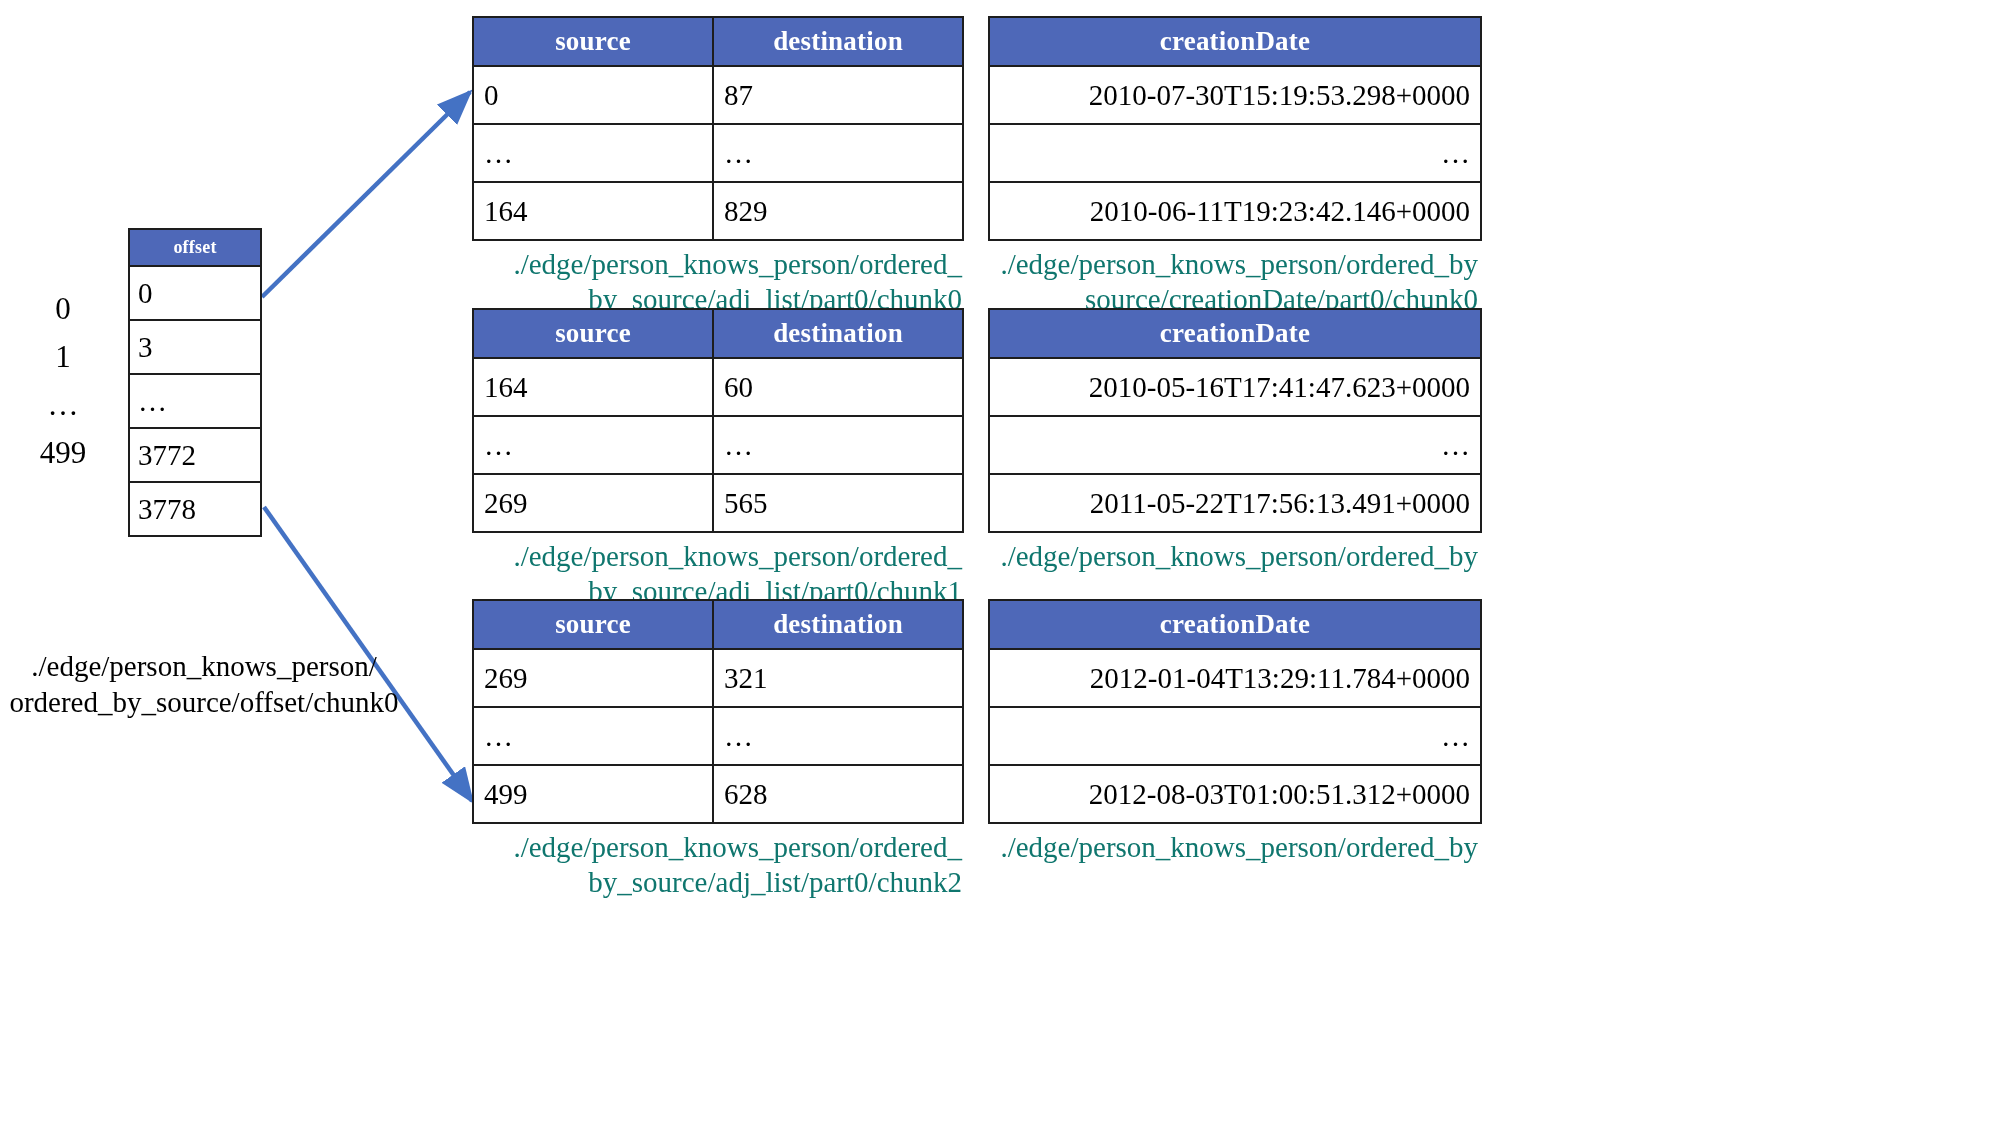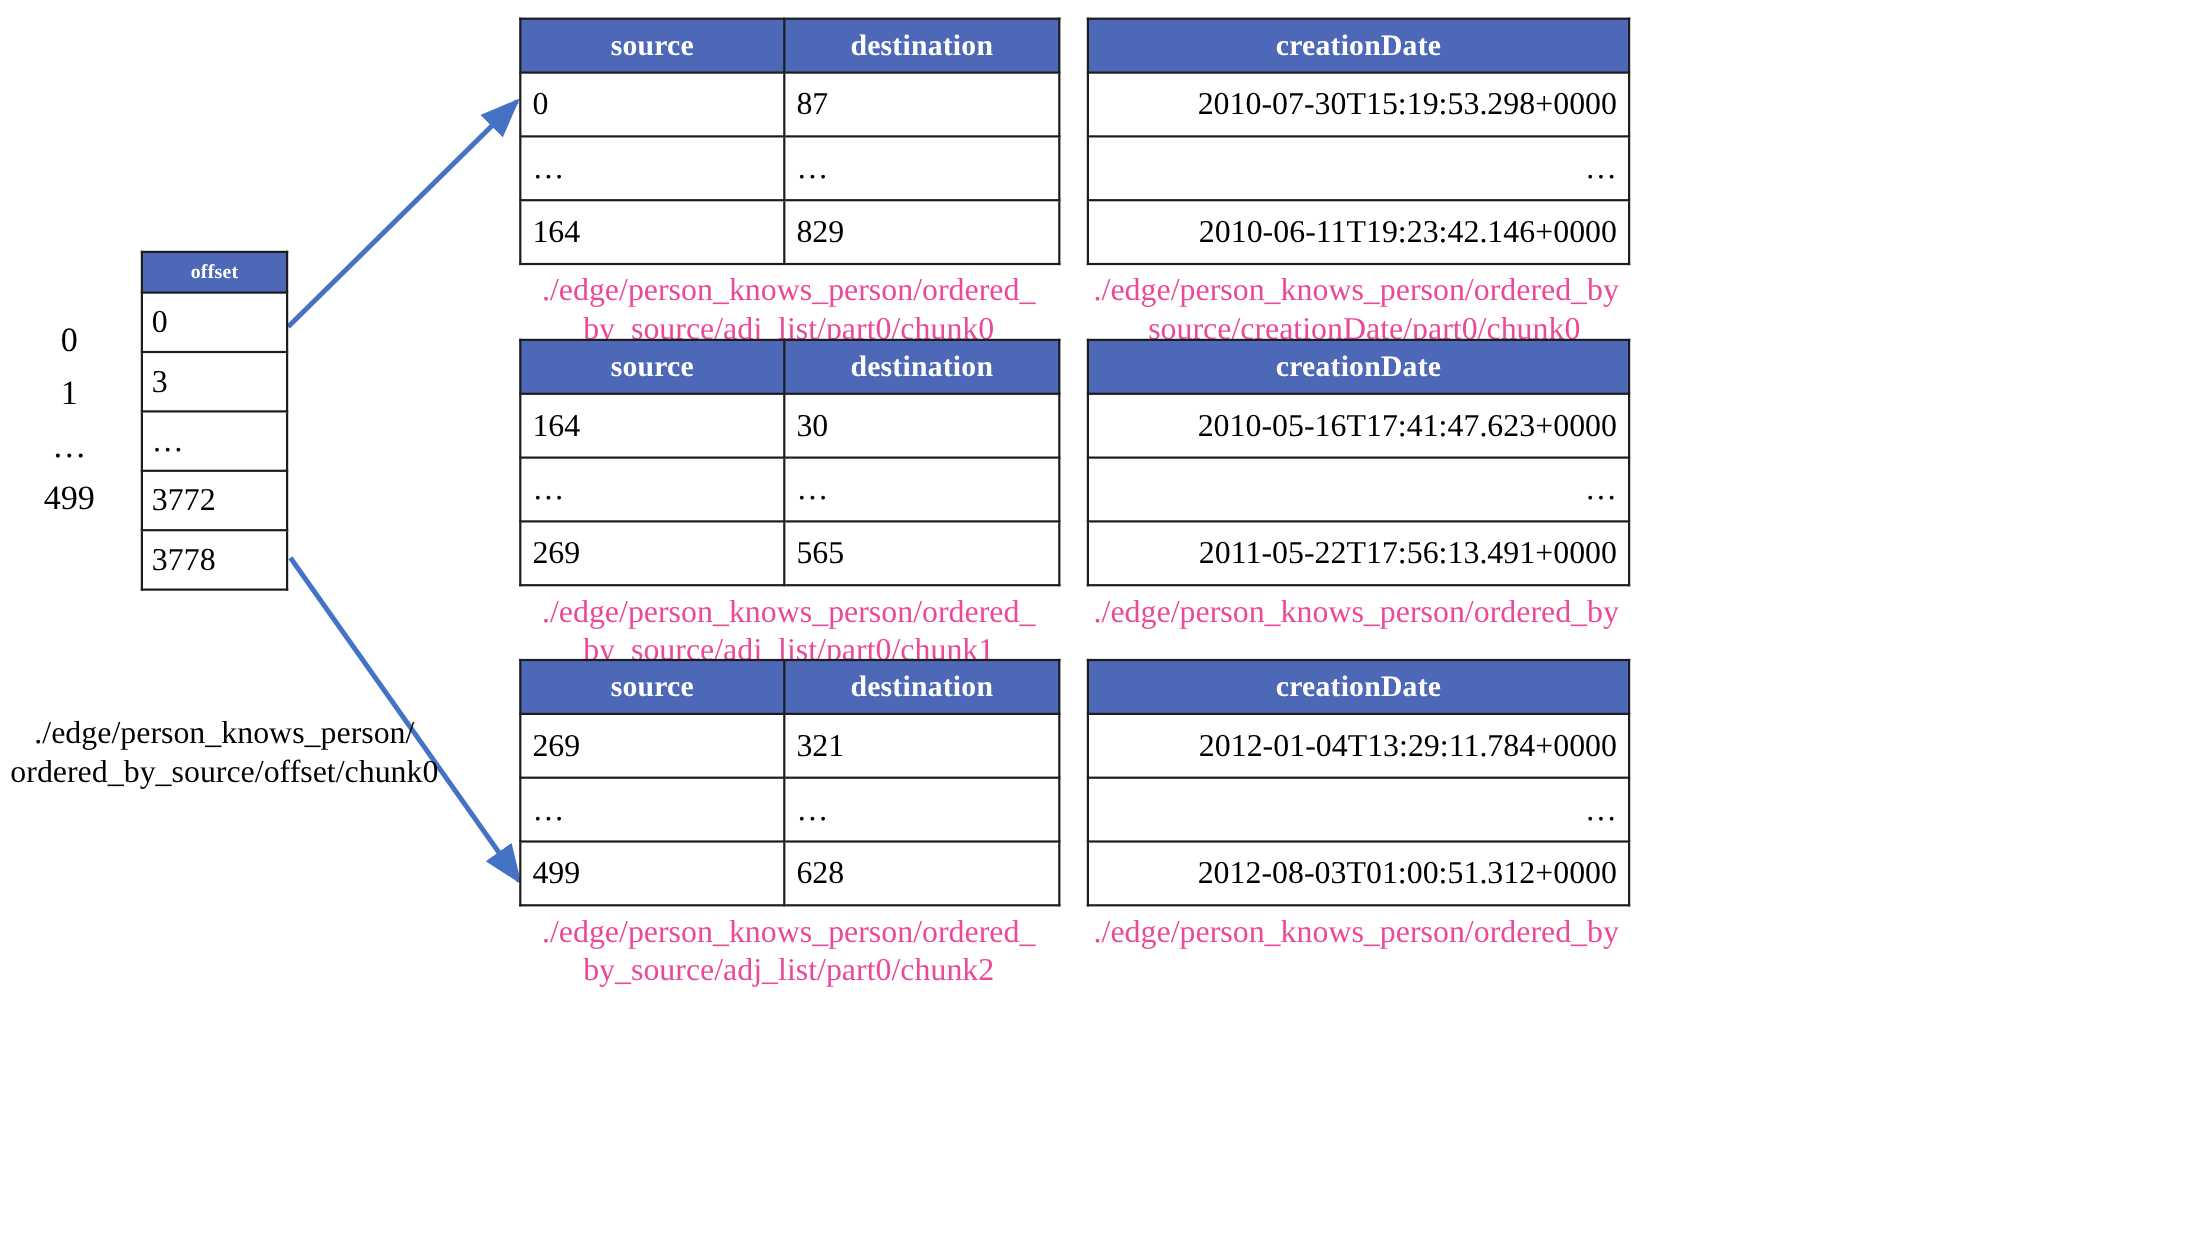--- a/index.html
+++ b/index.html
@@ -32,22 +32,22 @@
     text-align:left;
     padding:6px 10px;
     height:44px;
     background:#ffffff;
     white-space:nowrap;
     overflow:hidden;
   }
   .caption{
     font-size:29px;
     line-height:1.22;
-    text-align:center;
-    color:#ec4899;
+    text-align:right;
+    color:#0f766e;
   }
 
   
   #offset-block{position:absolute;left:128px;top:228px;}
   #offset-table{width:134px;}
   #offset-table th{font-size:18px;padding:7px 2px;}
   #offset-table td{height:44px;font-size:29px;padding:4px 8px;}
   #offset-index{
     position:absolute;left:0px;top:228px;width:126px;
   }
@@ -191,21 +191,21 @@
           <col class="c1">
           <col class="c2">
         </colgroup>
       <tbody>
           <tr>
         <th>source</th>
         <th>destination</th>
       </tr>
       <tr>
         <td>164</td>
-        <td>30</td>
+        <td>60</td>
       </tr>
       <tr>
         <td>…</td>
         <td>…</td>
       </tr>
       <tr>
         <td>269</td>
         <td>565</td>
       </tr>
     </tbody>

